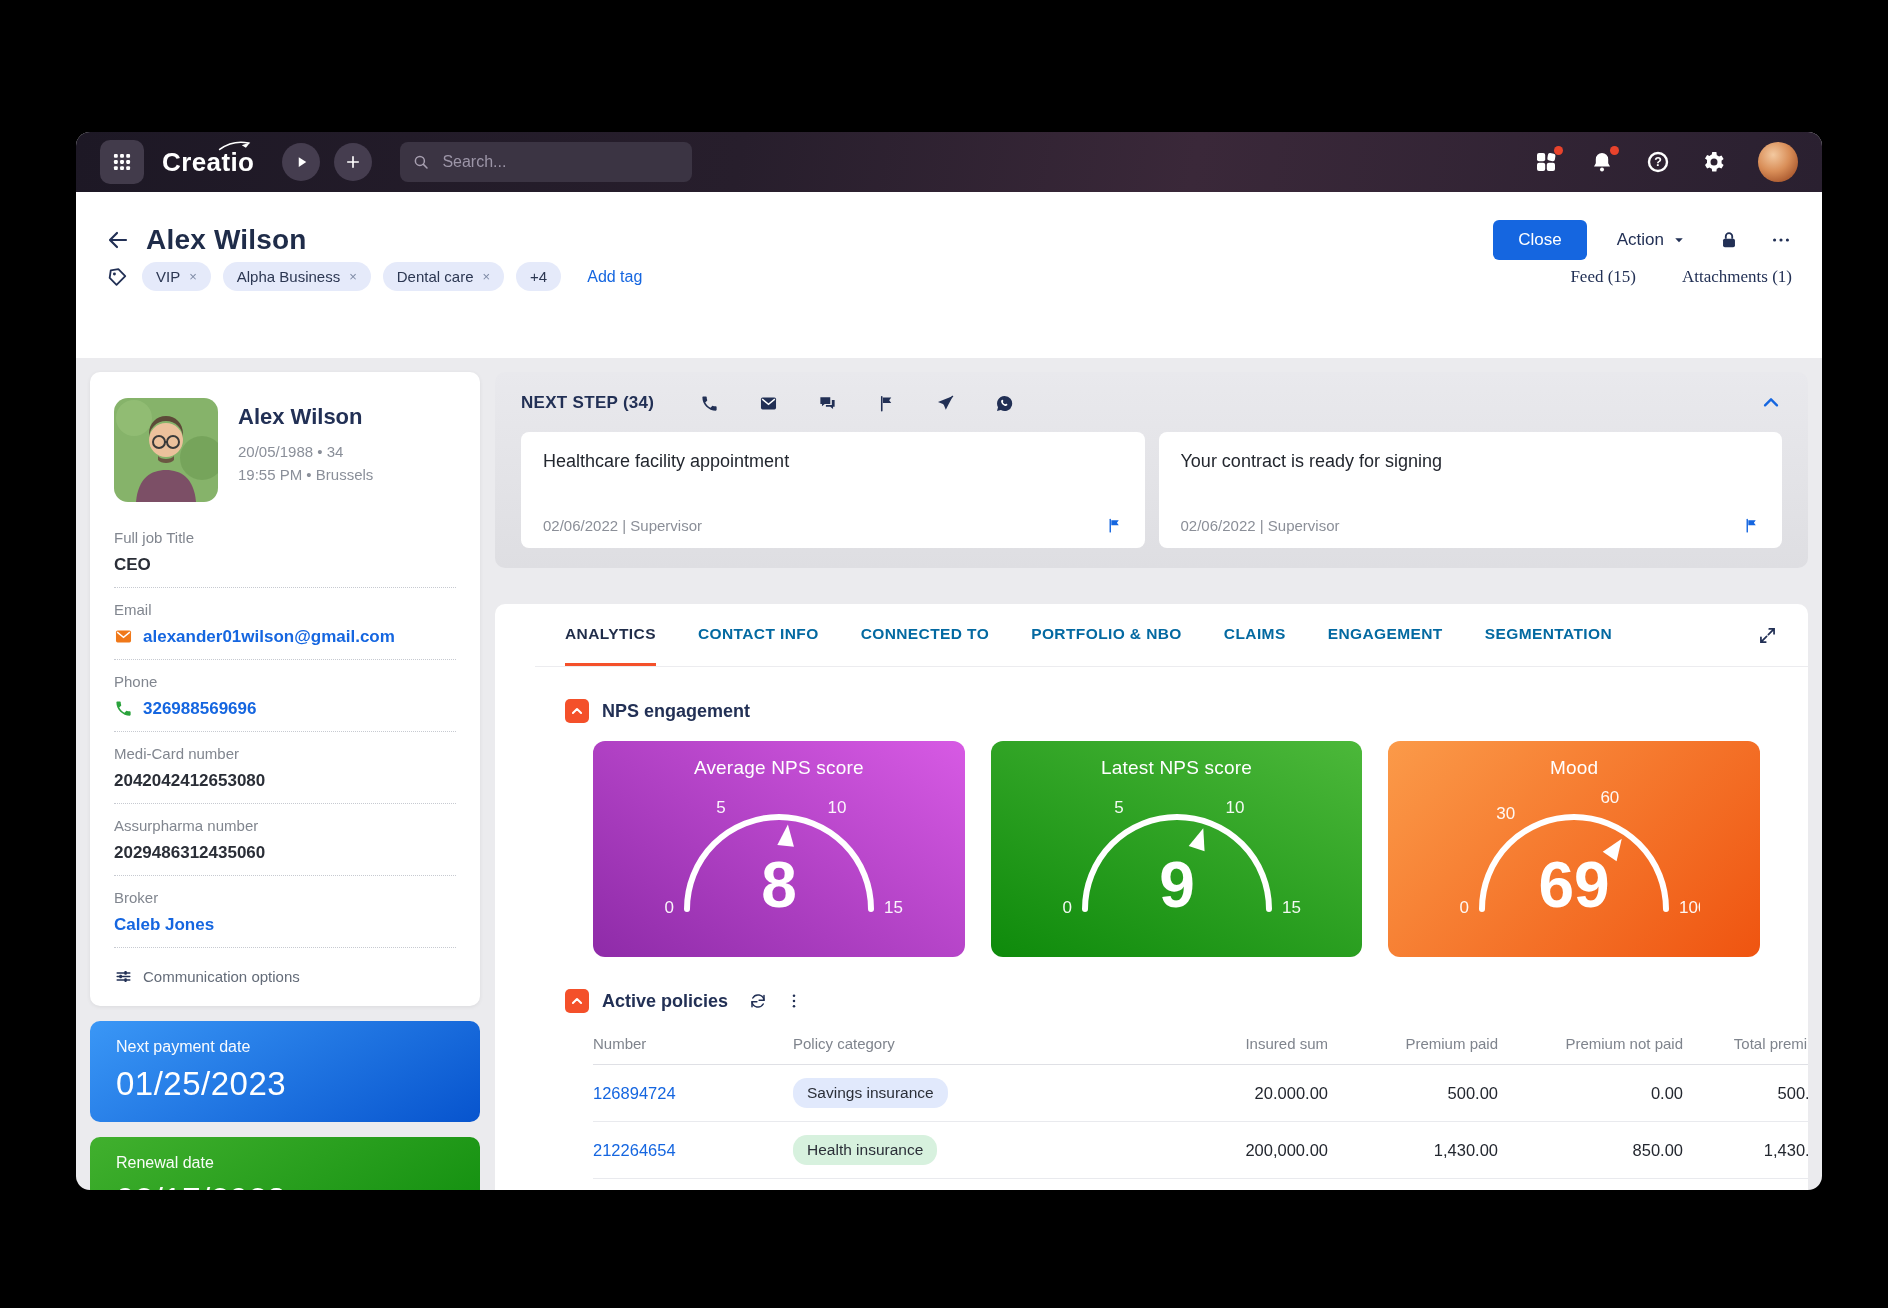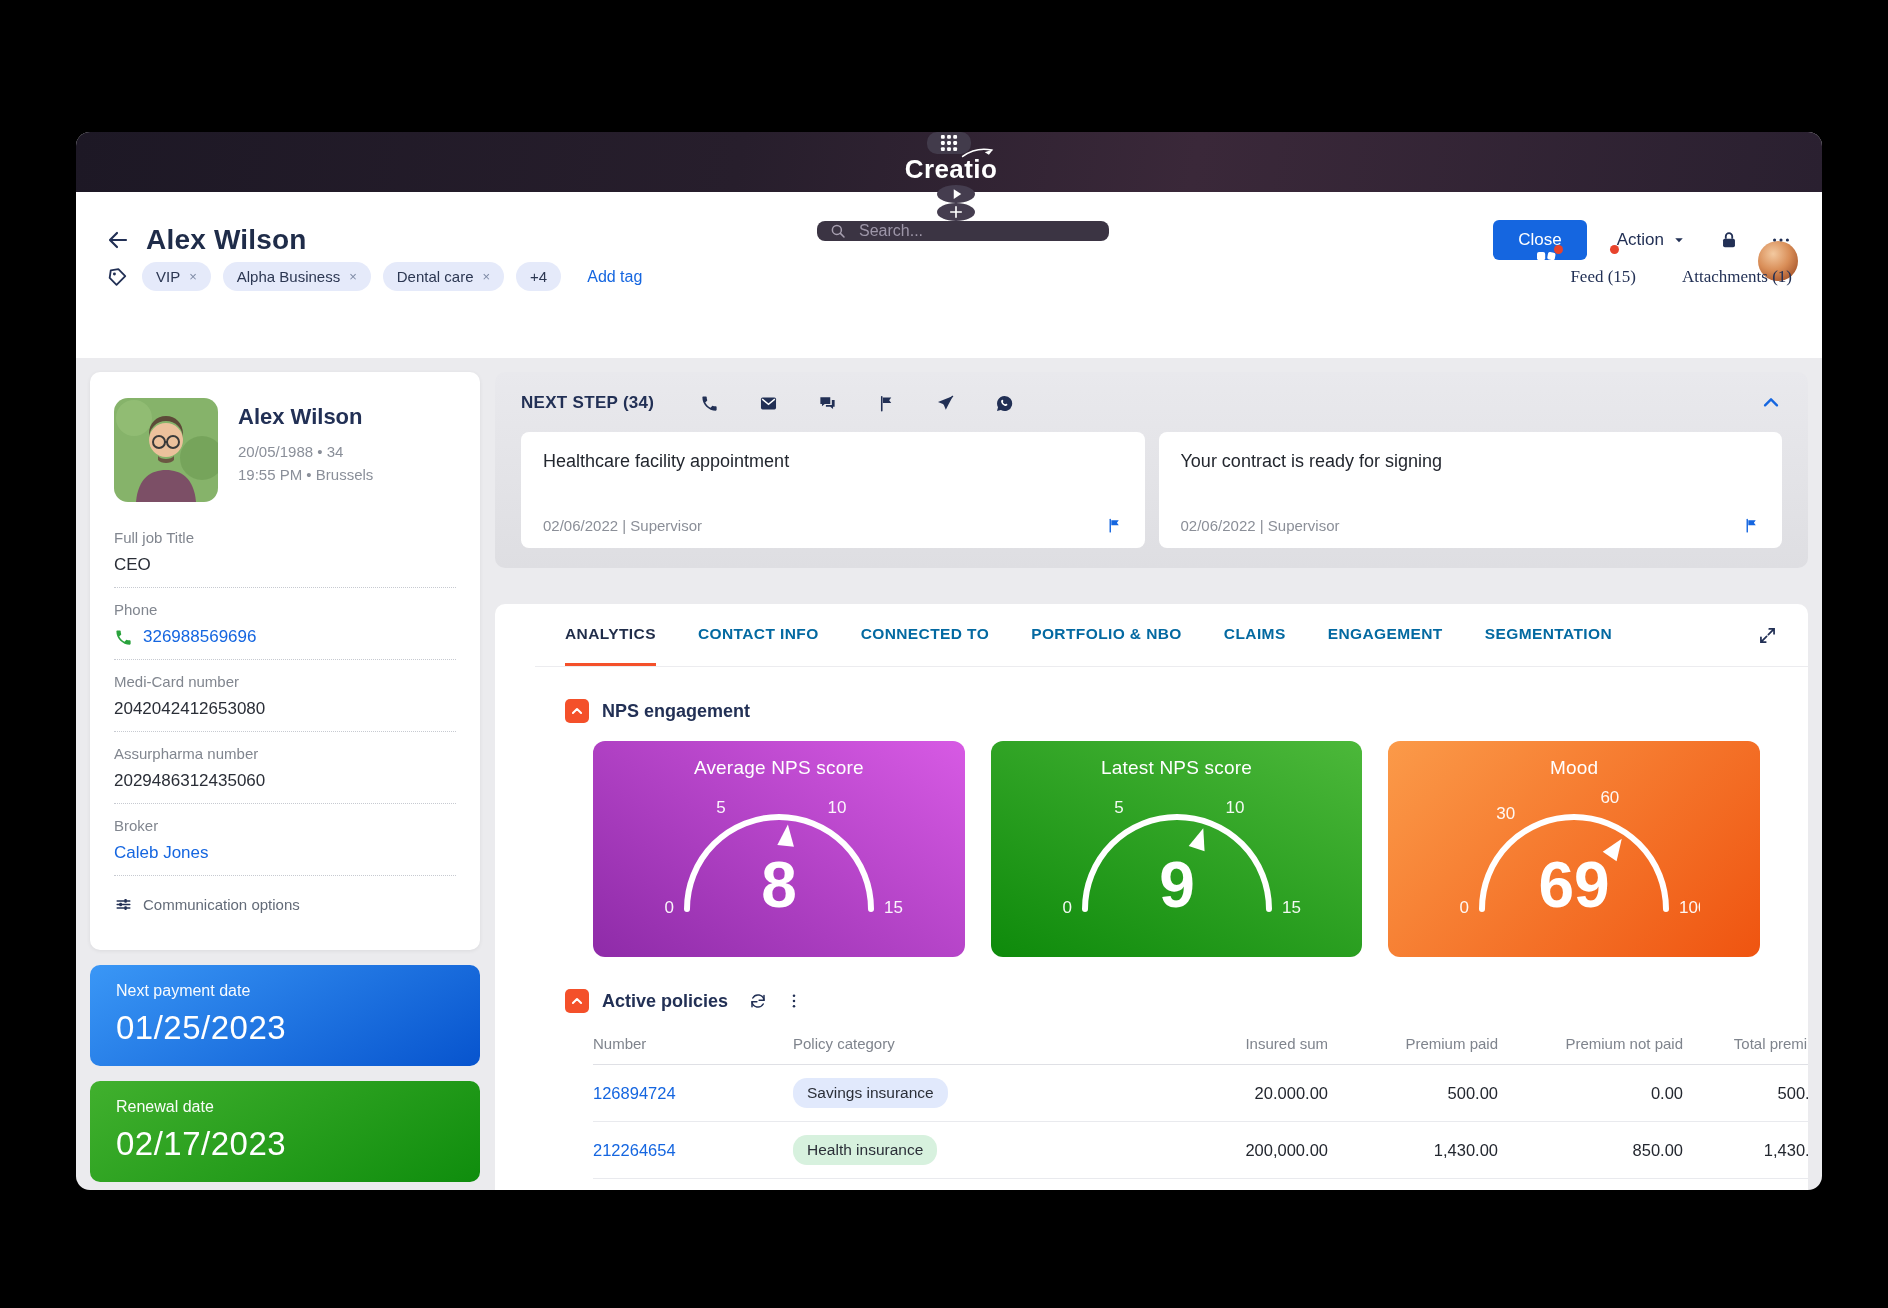--- a/index.html
+++ b/index.html
@@ -1,21 +1,21 @@
 <!DOCTYPE html>
 <html><head>
 <meta charset="utf-8">
 <style>
   html,body{margin:0;padding:0;background:#000;width:1888px;height:1308px;overflow:hidden;
     font-family:"Liberation Sans",sans-serif;-webkit-font-smoothing:antialiased;}
   .window{position:absolute;left:76px;top:132px;width:1746px;height:1058px;border-radius:14px;
     overflow:hidden;background:#ebebee;box-shadow:0 30px 90px rgba(0,0,0,.65);}
   
   .topbar{height:60px;background:linear-gradient(100deg,#1d1825 0%,#271e2c 38%,#3a2839 64%,#2a2030 100%);
-    display:flex;align-items:center;padding:0 24px;flex-direction:column;}
+    display:flex;align-items:center;padding:0 24px;}
   .apps-btn{width:44px;height:44px;border-radius:10px;background:#423b4b;display:flex;align-items:center;justify-content:center;cursor:pointer;}
   .apps-btn .icon{width:22px;height:22px;}
   .logo{color:#fff;font-size:26px;font-weight:600;letter-spacing:.4px;margin:0 14px 0 18px;position:relative;}
   .logo .swoosh{position:absolute;left:56px;top:-7px;width:34px;height:12px;}
   .circle-btn{width:38px;height:38px;border-radius:50%;background:#453d4f;display:flex;align-items:center;justify-content:center;margin-left:14px;cursor:pointer;}
   .circle-btn .icon{width:18px;height:18px;}
   .search{width:268px;height:40px;border-radius:8px;background:#3b3443;display:flex;align-items:center;gap:10px;
     padding:0 12px;margin-left:28px;color:#a79fb0;}
   .search .icon{width:18px;height:18px;color:#a79fb0;flex:none;}
   .search input{background:transparent;border:none;outline:none;color:#ffffff;font-size:16px;width:100%;font-family:inherit;}
@@ -51,21 +51,21 @@
   .body{display:flex;gap:15px;padding:14px 14px 0;height:832px;box-sizing:border-box;}
   .left-col{width:390px;flex:none;display:flex;flex-direction:column;padding-bottom:8px;}
   .profile-card{background:#fff;border-radius:10px;box-shadow:0 1px 4px rgba(0,0,0,.07);padding:26px 24px 14px;flex:1;box-sizing:border-box;}
   .profile-top{display:flex;gap:20px;margin-bottom:14px;}
   .photo{width:104px;height:104px;border-radius:14px;overflow:hidden;flex:none;}
   .photo svg{display:block;width:104px;height:104px;}
   .p-name{font-size:22px;font-weight:600;color:#223055;margin:6px 0 10px;}
   .p-sub{color:#8a8f99;font-size:15px;line-height:1.55;}
   .field{padding:13px 0 12px;border-bottom:1px dotted #c7cad1;}
   .f-label{color:#81868f;font-size:15px;margin-bottom:9px;}
-  .f-value{color:#2a2e37;font-size:17px;display:flex;align-items:center;gap:10px;font-weight:400;}
+  .f-value{color:#2a2e37;font-size:17px;display:flex;align-items:flex-start;gap:10px;font-weight:700;}
   .f-value.link .val{color:#1566e0;cursor:pointer;}
   .f-value .icon{width:19px;height:19px;flex:none;}
   .comm-row{display:flex;align-items:center;gap:10px;color:#636b78;font-size:15px;padding:19px 0 6px;cursor:pointer;}
   .comm-row .icon{width:19px;height:19px;color:#223055;}
   .info-card{border-radius:10px;margin-top:15px;padding:17px 26px 19px;color:#fff;cursor:pointer;}
   .info-label{font-size:16px;opacity:.97;}
   .info-value{font-size:33px;margin-top:9px;font-weight:500;letter-spacing:.5px;}
   
   .right-col{flex:1;display:flex;flex-direction:column;min-width:0;}
   .nextstep{background:linear-gradient(#e9e9ed,#dedee2);border-radius:10px;padding-bottom:20px;flex:none;}
@@ -271,20 +271,32 @@
         </div>
         <div id="fields">
             <div class="field">
      <div class="f-label">Full job Title</div>
      <div class="f-value text">
 
        <span class="val">CEO</span>
      </div>
             </div>
             <div class="field">
+     <div class="f-label">Email</div>
+     <div class="f-value link">
+       <span class="icon" style="color:#f07819">
+                  <svg viewBox="0 0 24 24" xmlns="http://www.w3.org/2000/svg">
+                    <rect x="2.5" y="4.5" width="19" height="15" rx="2" fill="currentColor"></rect>
+                    <path d="M4 6.5l8 6.5 8-6.5" fill="none" stroke="#fff" stroke-width="1.8"></path>
+                  </svg>
+                </span>
+       <span class="val">alexander01wilson@gmail.com</span>
+     </div>
+            </div>
+            <div class="field">
      <div class="f-label">Phone</div>
      <div class="f-value link">
        <span class="icon" style="color:#2aa23c">
                   <svg viewBox="0 0 24 24" xmlns="http://www.w3.org/2000/svg">
                     <path d="M6.6 10.8c1.4 2.8 3.8 5.1 6.6 6.6l2.2-2.2c.3-.3.7-.4 1-.2 1.1.4 2.3.6 3.6.6.6 0 1 .4 1 1V20c0 .6-.4 1-1 1C10.8 21 3 13.2 3 4c0-.6.4-1 1-1h3.5c.6 0 1 .4 1 1 0 1.2.2 2.4.6 3.6.1.3 0 .7-.2 1l-2.3 2.2z" fill="currentColor"></path>
                   </svg>
                 </span>
        <span class="val">326988569696</span>
      </div>
             </div>

